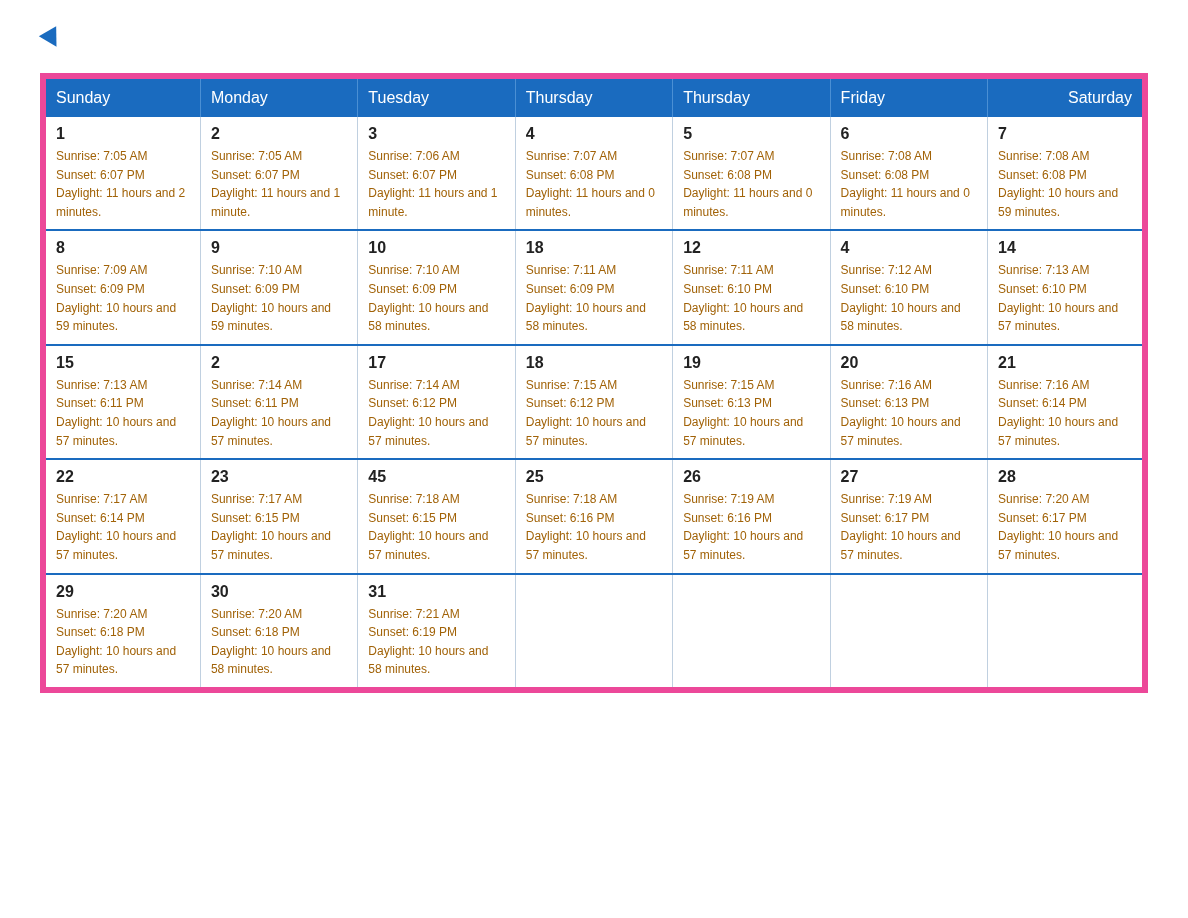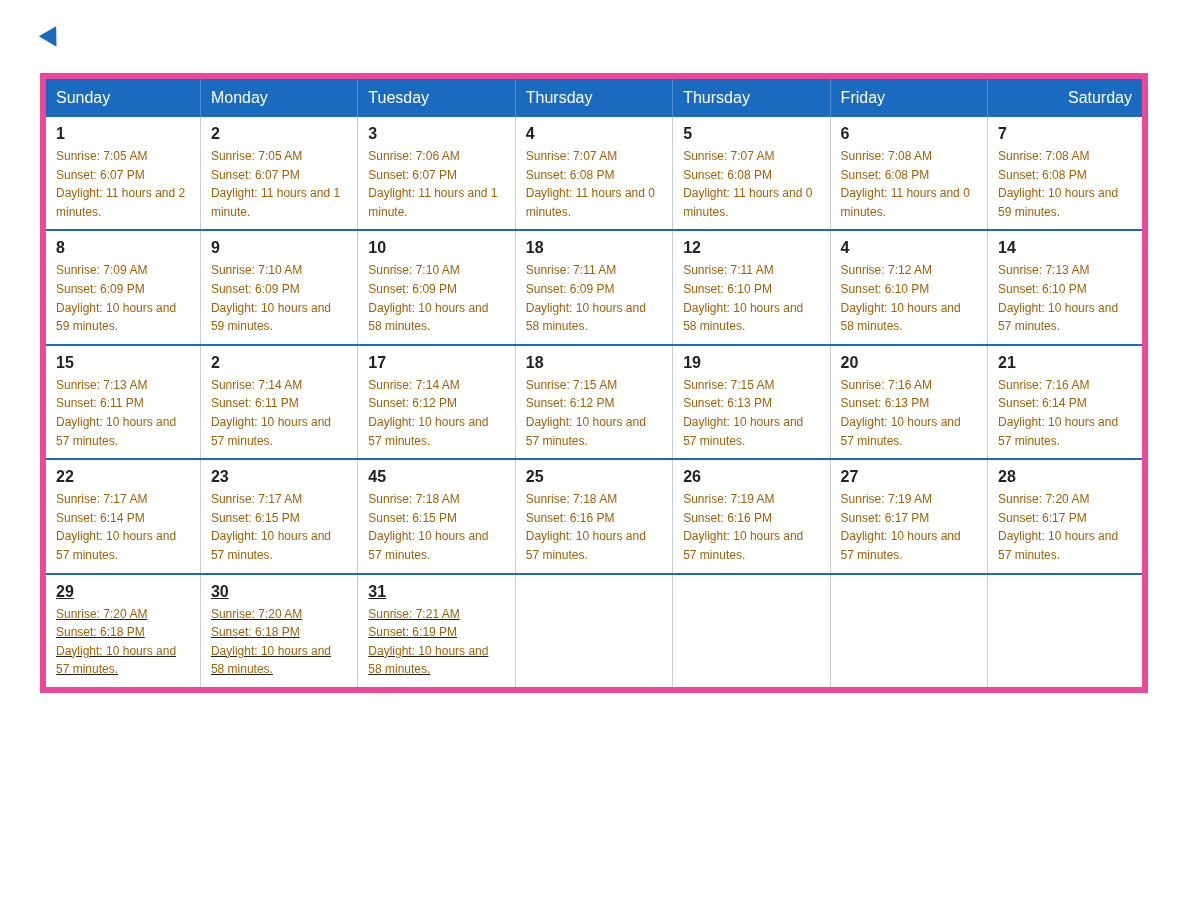--- a/index.html
+++ b/index.html
@@ -88,21 +88,20 @@
       font-size: 13px;
       color: #222;
       width: calc(100% / 7);
       min-height: 90px;
     }
     .calendar-table tbody tr td:last-child {
       border-right: none;
     }
     .calendar-table tbody tr:last-child td {
       border-bottom: none;
-      text-decoration: underline;
     }
     .day-number {
       font-size: 16px;
       font-weight: bold;
       margin-bottom: 4px;
       display: block;
     }
     .day-info {
       font-size: 12px;
       line-height: 1.55;

